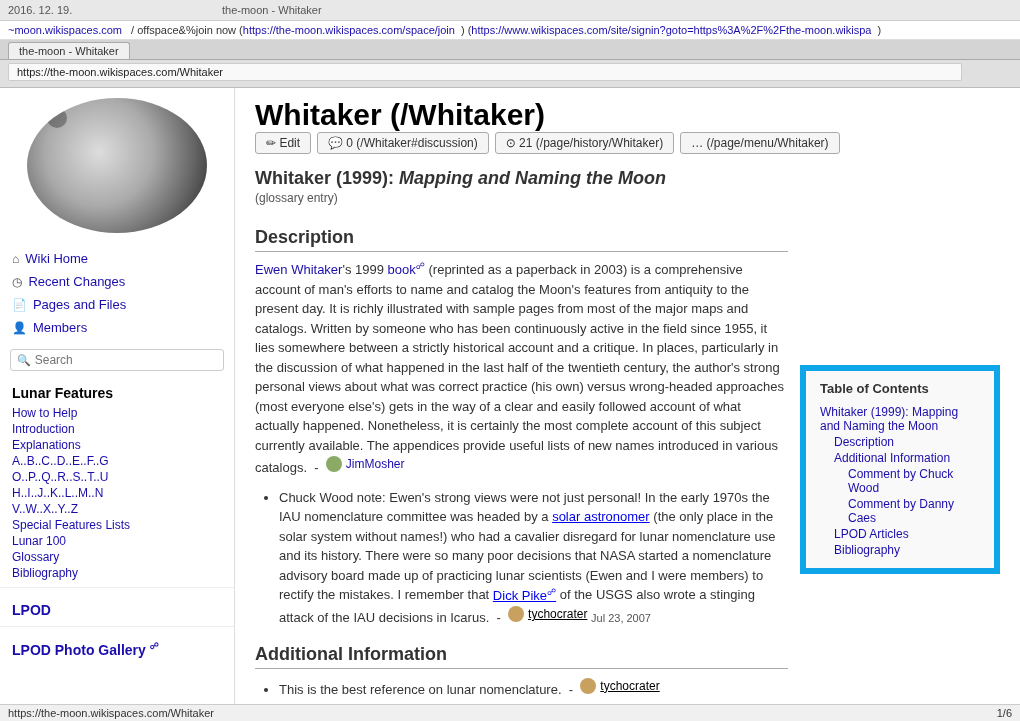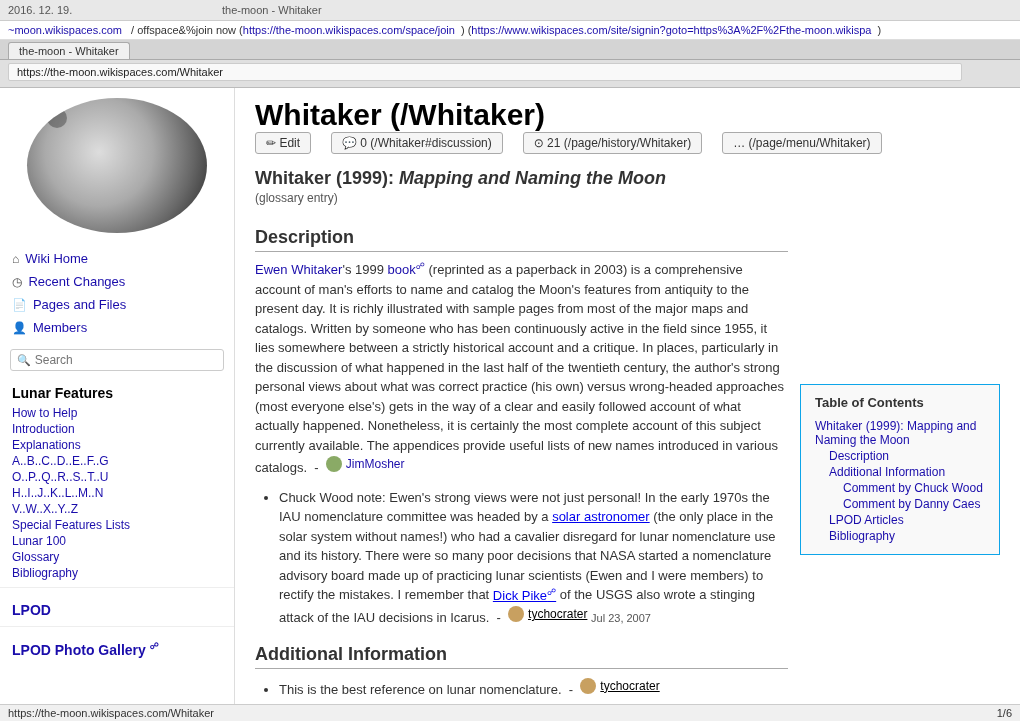--- a/index.html
+++ b/index.html
@@ -155,21 +155,21 @@
       font-size: 30px;
       font-weight: bold;
       color: #000;
       margin-bottom: 0;
     }
 
     
     .action-bar {
       display: flex;
       align-items: center;
-      gap: 20px;
+      gap: 6px;
       margin-bottom: 14px;
     }
     .action-btn {
       border: 1px solid #aaa;
       background: #f5f5f5;
       padding: 3px 10px;
       font-size: 12px;
       border-radius: 3px;
       cursor: pointer;
       color: #333;
@@ -226,21 +226,21 @@
     .user-avatar {
       width: 16px; height: 16px;
       border-radius: 50%;
       background: #c8a060;
       display: inline-block;
     }
     .user-name { color: #000000; }
 
     
     .toc-box {
-      border: 1px solid #0ea5e9;
+      border: 6px solid #0ea5e9;
       background: #f9f9f9;
       padding: 10px 14px;
       min-width: 180px;
       max-width: 200px;
       font-size: 12px;
     }
     .toc-title {
       font-weight: bold;
       font-size: 13px;
       margin-bottom: 8px;

